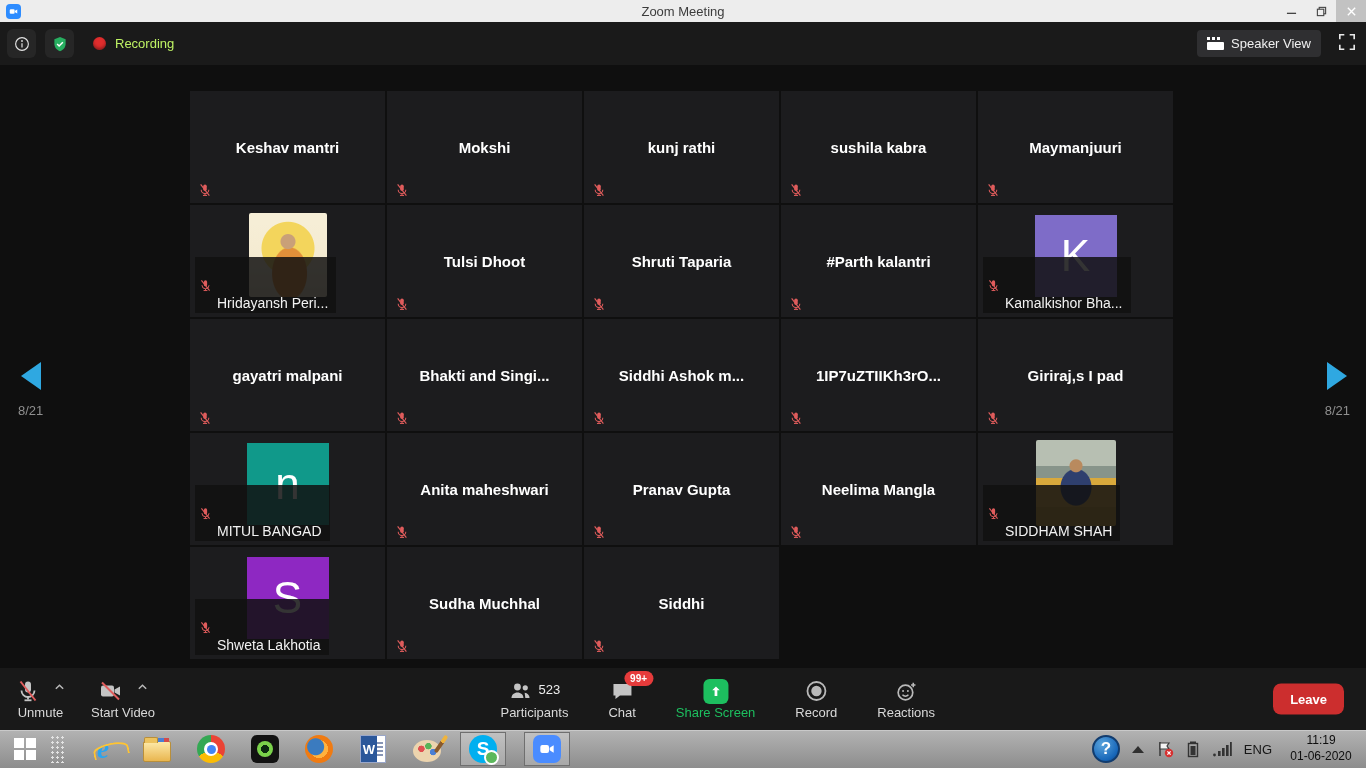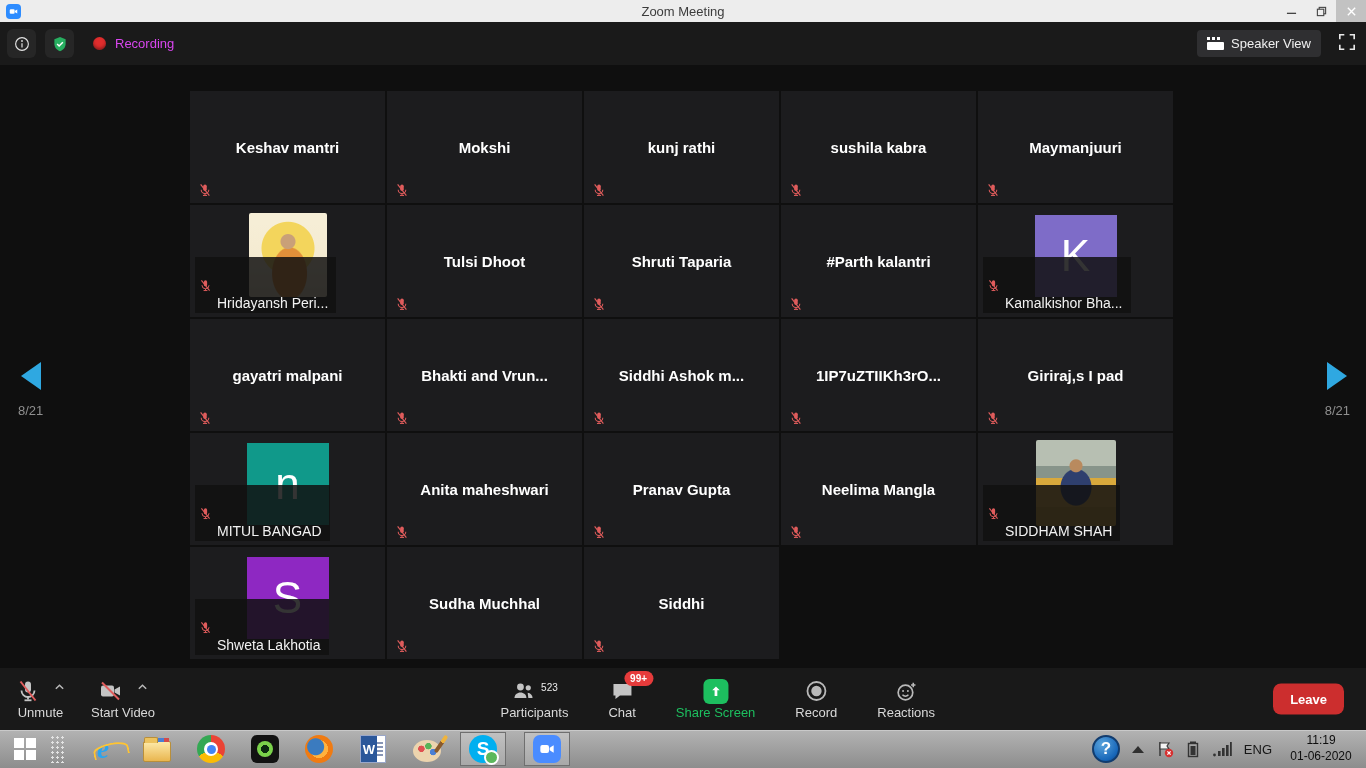--- a/index.html
+++ b/index.html
@@ -18,21 +18,21 @@
   .win-btn svg { width:11px; height:11px; }
   .win-btn.close { background:#c2c2c2; }
 
   
   .meet-topbar { height:43px; background:#1a1a1a; position:relative; display:flex; align-items:center; flex:0 0 auto; }
   .mt-left { display:flex; align-items:center; gap:9px; padding-left:7px; }
   .sq-icon { width:29px; height:29px; border-radius:6px; background:#262626; display:flex; align-items:center; justify-content:center; }
   .sq-icon svg { width:18px; height:18px; }
   .rec-wrap { display:flex; align-items:center; gap:9px; margin-left:10px; }
   .rec-dot { width:13px; height:13px; border-radius:50%; background:var(--record-red,#e02d2d); box-shadow:inset 0 -2px 3px rgba(0,0,0,.35); }
-  .rec-label { color:#d946ef; font-size:13px; }
+  .rec-label { color:#bef264; font-size:13px; }
   .mt-right { position:absolute; right:10px; top:0; height:43px; display:flex; align-items:center; gap:17px; }
   .speaker-btn { background:#2f2f31; border-radius:4px; height:27px; display:flex; align-items:center; gap:7px; padding:0 10px; }
   .speaker-btn .grid-ic { width:17px; height:13px; position:relative; }
   .grid-ic .dots { position:absolute; top:0; left:0; right:0; height:3px; display:flex; gap:2px; }
   .grid-ic .dots i { width:3px; height:3px; background:#fff; }
   .grid-ic .pane { position:absolute; left:0; right:0; bottom:0; height:8px; background:#fff; border-radius:1px; }
   .speaker-btn span { color:#f0f0f0; font-size:13px; }
   .fs-btn svg { width:18px; height:18px; }
 
   
@@ -65,21 +65,21 @@
   .pager span { color:#8f8f8f; font-size:13px; }
 
   
   .meet-toolbar { height:62px; background:#191919; position:relative; display:flex; align-items:center; flex:0 0 auto; }
   .tb-left { display:flex; gap:26px; padding-left:16px; }
   .tool-btn { display:flex; flex-direction:column; align-items:center; justify-content:center; gap:0; color:#d9d9d9; font-size:13px; }
   .ic-row { display:flex; align-items:flex-start; gap:14px; height:26px; }
   .ic-row svg.main { width:24px; height:24px; color:#c4c4c4; }
   .caret { width:11px; height:8px; margin-top:4px; }
   .tb-center { position:absolute; left:50%; transform:translateX(-42%); display:flex; gap:40px; }
-  .cnt { color:#ececec; font-size:10px; margin-top:3px; }
+  .cnt { color:#ececec; font-size:13px; margin-top:3px; }
   .chat-ic { position:relative; }
   .chat-badge { position:absolute; top:-8px; left:14px; background:var(--chat-red,#e63b3b); color:#fff;
                 font-size:10px; font-weight:700; border-radius:9px; padding:2px 6px; }
   .share-sq { width:25px; height:25px; border-radius:6px; background:var(--share-green,#1dbf5f);
               display:flex; align-items:center; justify-content:center; }
   .share-sq svg { width:15px; height:15px; }
   .share-lbl { color:var(--share-green,#1dbf5f); }
   .leave-btn { position:absolute; right:22px; top:50%; transform:translateY(-50%);
                background:var(--leave-red,#cc2e2e); color:#fff; font-size:13px; font-weight:700;
                border:none; border-radius:8px; padding:8px 17px;text-align:center; }
@@ -324,21 +324,21 @@
         </div>
       </div>
       <div class="tile">
         <span class="pname">gayatri malpani</span>
         <svg class="mic-tile" viewBox="0 0 24 24">
             <use href="#sym-mic"></use>
             <line x1="4.5" y1="2.5" x2="19.5" y2="21.5" stroke="currentColor" stroke-width="2"></line>
           </svg>
       </div>
       <div class="tile">
-        <span class="pname">Bhakti and Vrun...</span>
+        <span class="pname">Bhakti and Singi...</span>
         <svg class="mic-tile" viewBox="0 0 24 24">
             <use href="#sym-mic"></use>
             <line x1="4.5" y1="2.5" x2="19.5" y2="21.5" stroke="currentColor" stroke-width="2"></line>
           </svg>
       </div>
       <div class="tile">
         <span class="pname">Siddhi Ashok m...</span>
         <svg class="mic-tile" viewBox="0 0 24 24">
             <use href="#sym-mic"></use>
             <line x1="4.5" y1="2.5" x2="19.5" y2="21.5" stroke="currentColor" stroke-width="2"></line>

